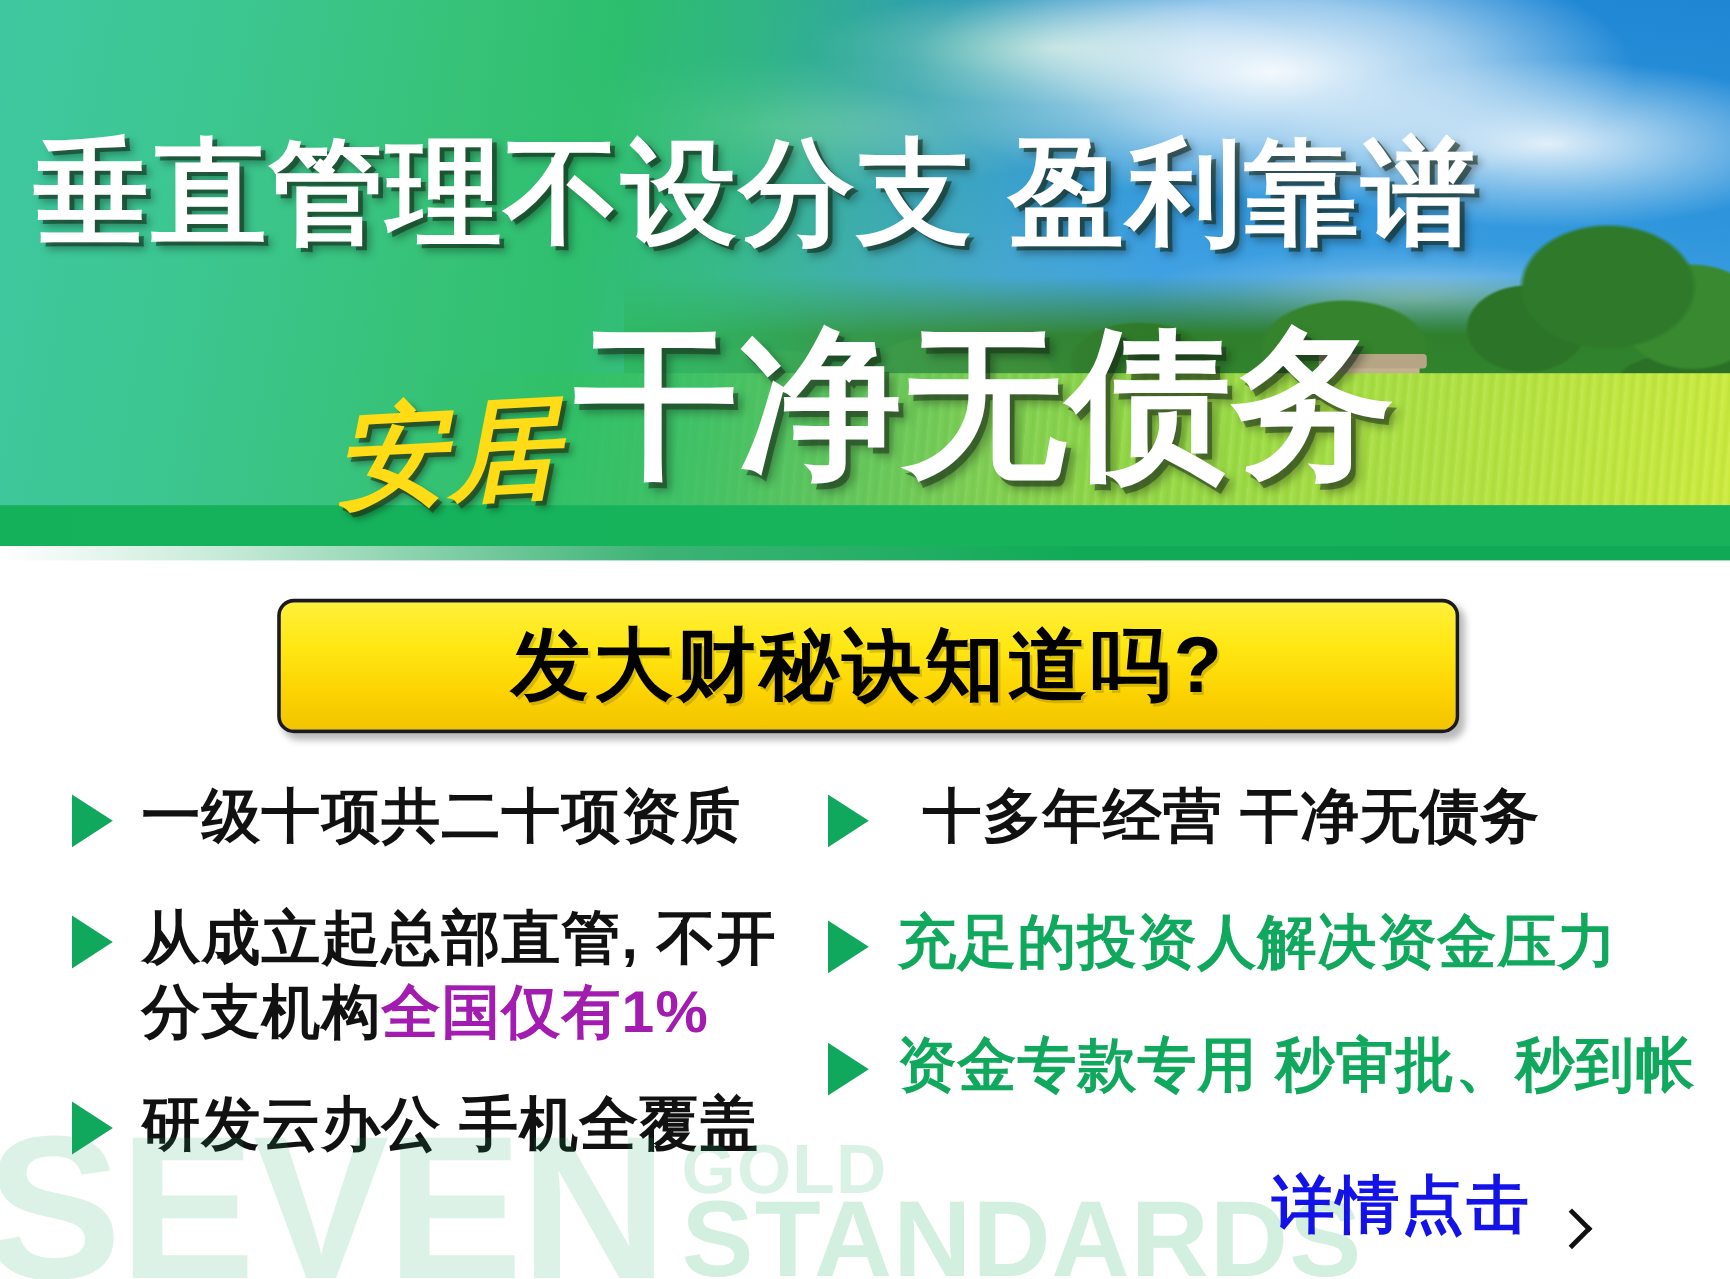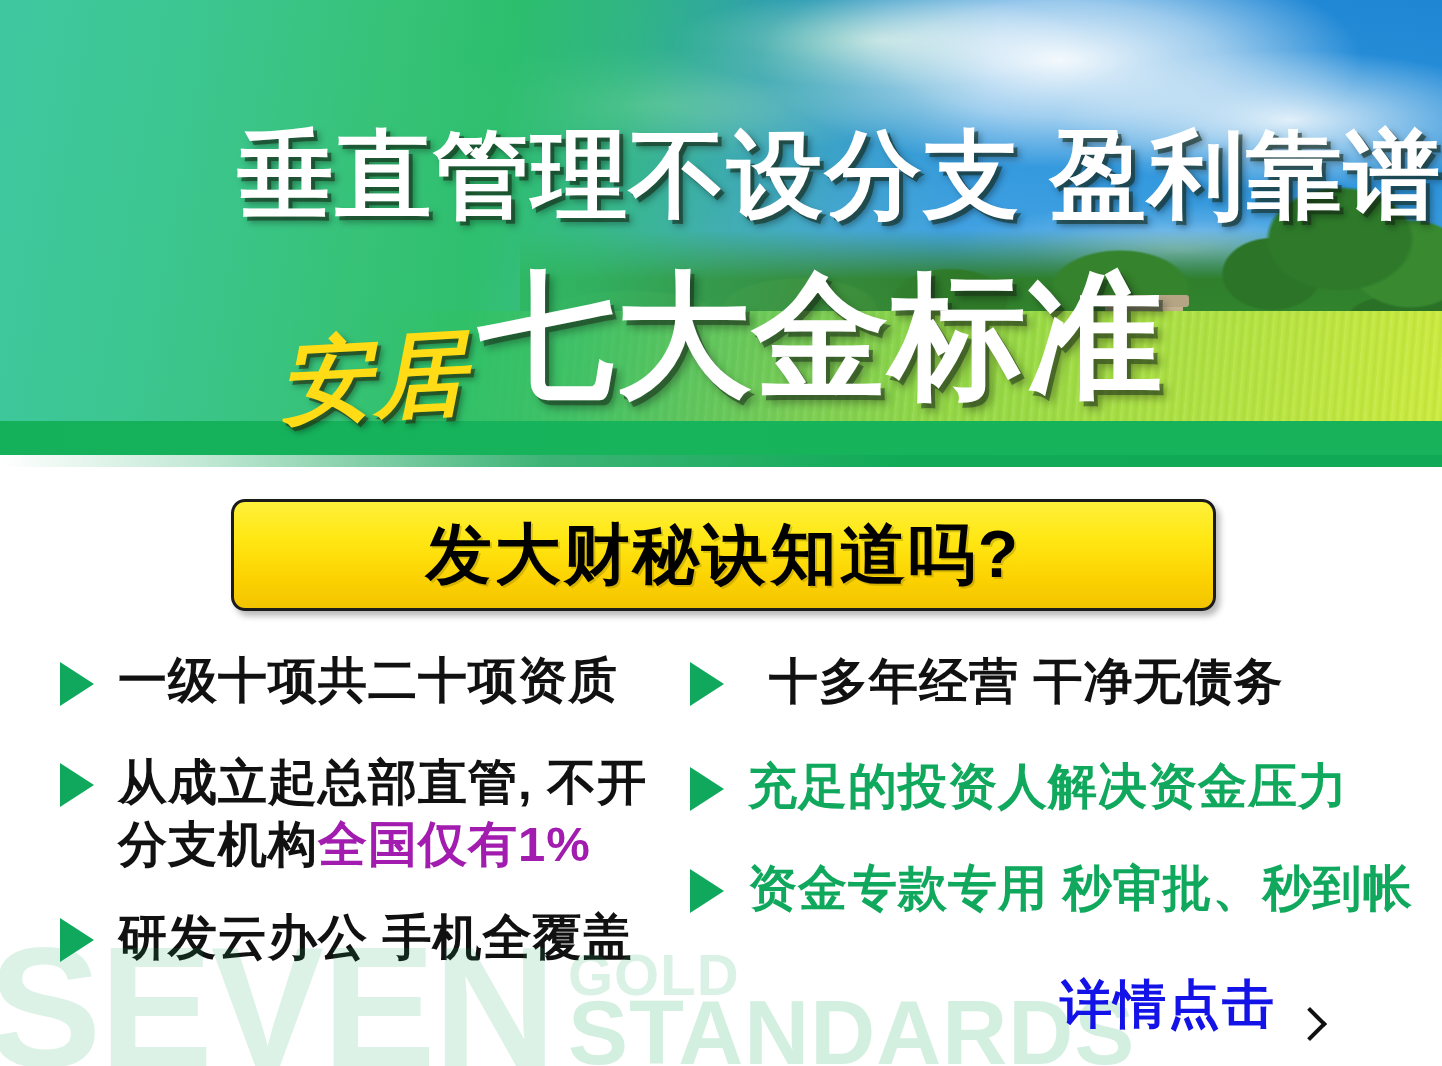--- a/index.html
+++ b/index.html
@@ -126,31 +126,32 @@
     bottom: 0;
     height: 34px;
     background: linear-gradient(90deg, #14b05a 0%, #17b45c 45%, #17b25a 100%);
   }
 
   
   .hero-line1 {
     position: absolute;
     left: 0;
     right: 0;
-    top: 127px;
-    text-align: right;
+    top: 113px;
+    text-align: left;
     font-size: 96px;
     line-height: 1;
     font-weight: 700;
     color: #ffffff;
     letter-spacing: 2px;
     white-space: nowrap;
     text-shadow:
       4px 4px 0 rgba(20,40,20,.55),
       6px 6px 7px rgba(0,0,0,.35);
+    padding-left: 28px;
   }
 
   .hero-line2 {
     position: absolute;
     left: 0;
     right: 0;
     top: 268px;
     text-align: center;
     white-space: nowrap;
     line-height: 1;
@@ -342,21 +343,21 @@
     <div class="hero-sky"></div>
     <div class="hero-trees"></div>
     <div class="hero-house"></div>
     <div class="hero-lawn"></div>
     <div class="hero-greenwash"></div>
     <div class="hero-band"></div>
 
     <div class="hero-line1">垂直管理不设分支 盈利靠谱</div>
 
     <div class="hero-line2">
-      <span class="hero-brand">安居</span><span class="hero-big">七大金标准</span>
+      <span class="hero-brand">安居</span><span class="hero-big">干净无债务</span>
     </div>
   </div>
 
   <div class="divider"></div>
 
   <div class="banner">
     <span class="banner-text">发大财秘诀知道吗?</span>
   </div>
 
   <div class="features">

